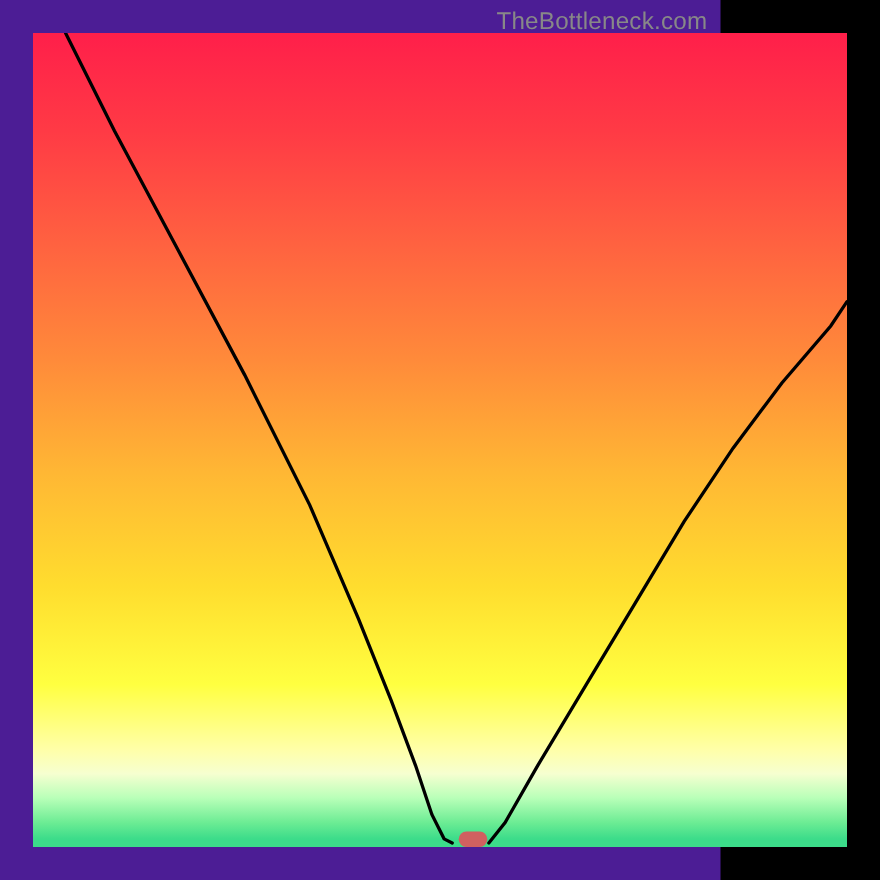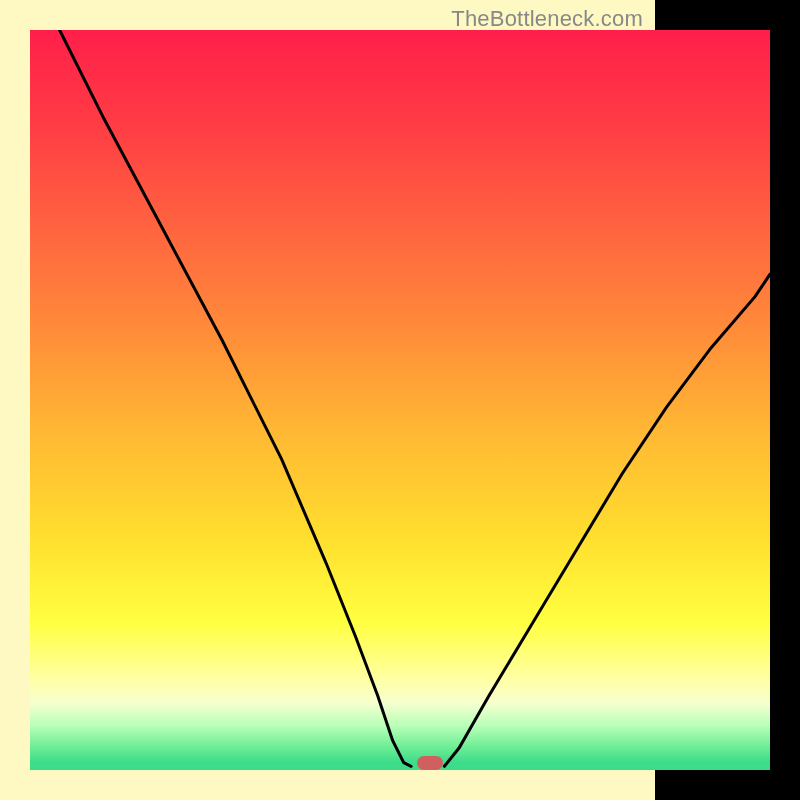--- a/index.html
+++ b/index.html
@@ -8,21 +8,21 @@
     width: 800px;
     height: 800px;
     background: #000;
     font-family: Arial, Helvetica, sans-serif;
     overflow: hidden;
   }
   .frame {
     position: relative;
     width: 655px;
     height: 800px;
-    background: #fef9c3;
+    background: #4c1d95;
   }
   .plot-area {
     position: absolute;
     left: 30px;
     top: 30px;
     width: 740px;
     height: 740px;
     overflow: hidden;
   }
   .gradient {

